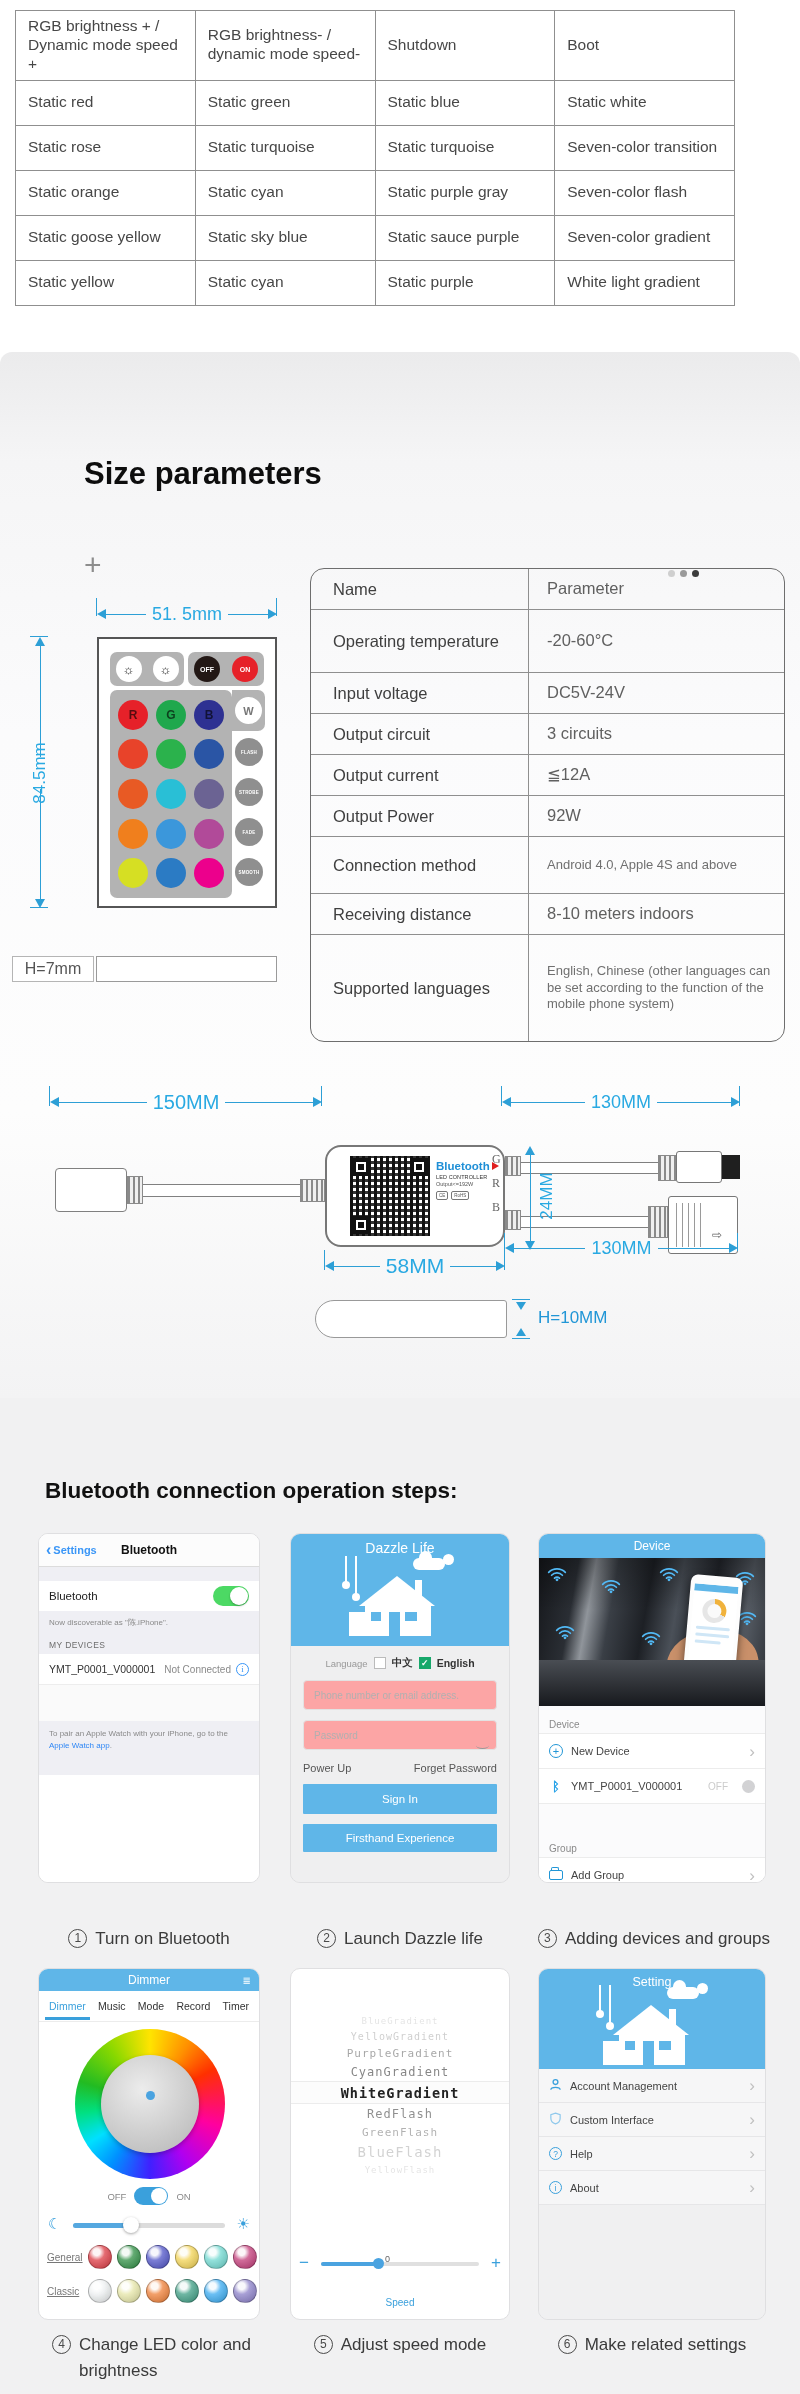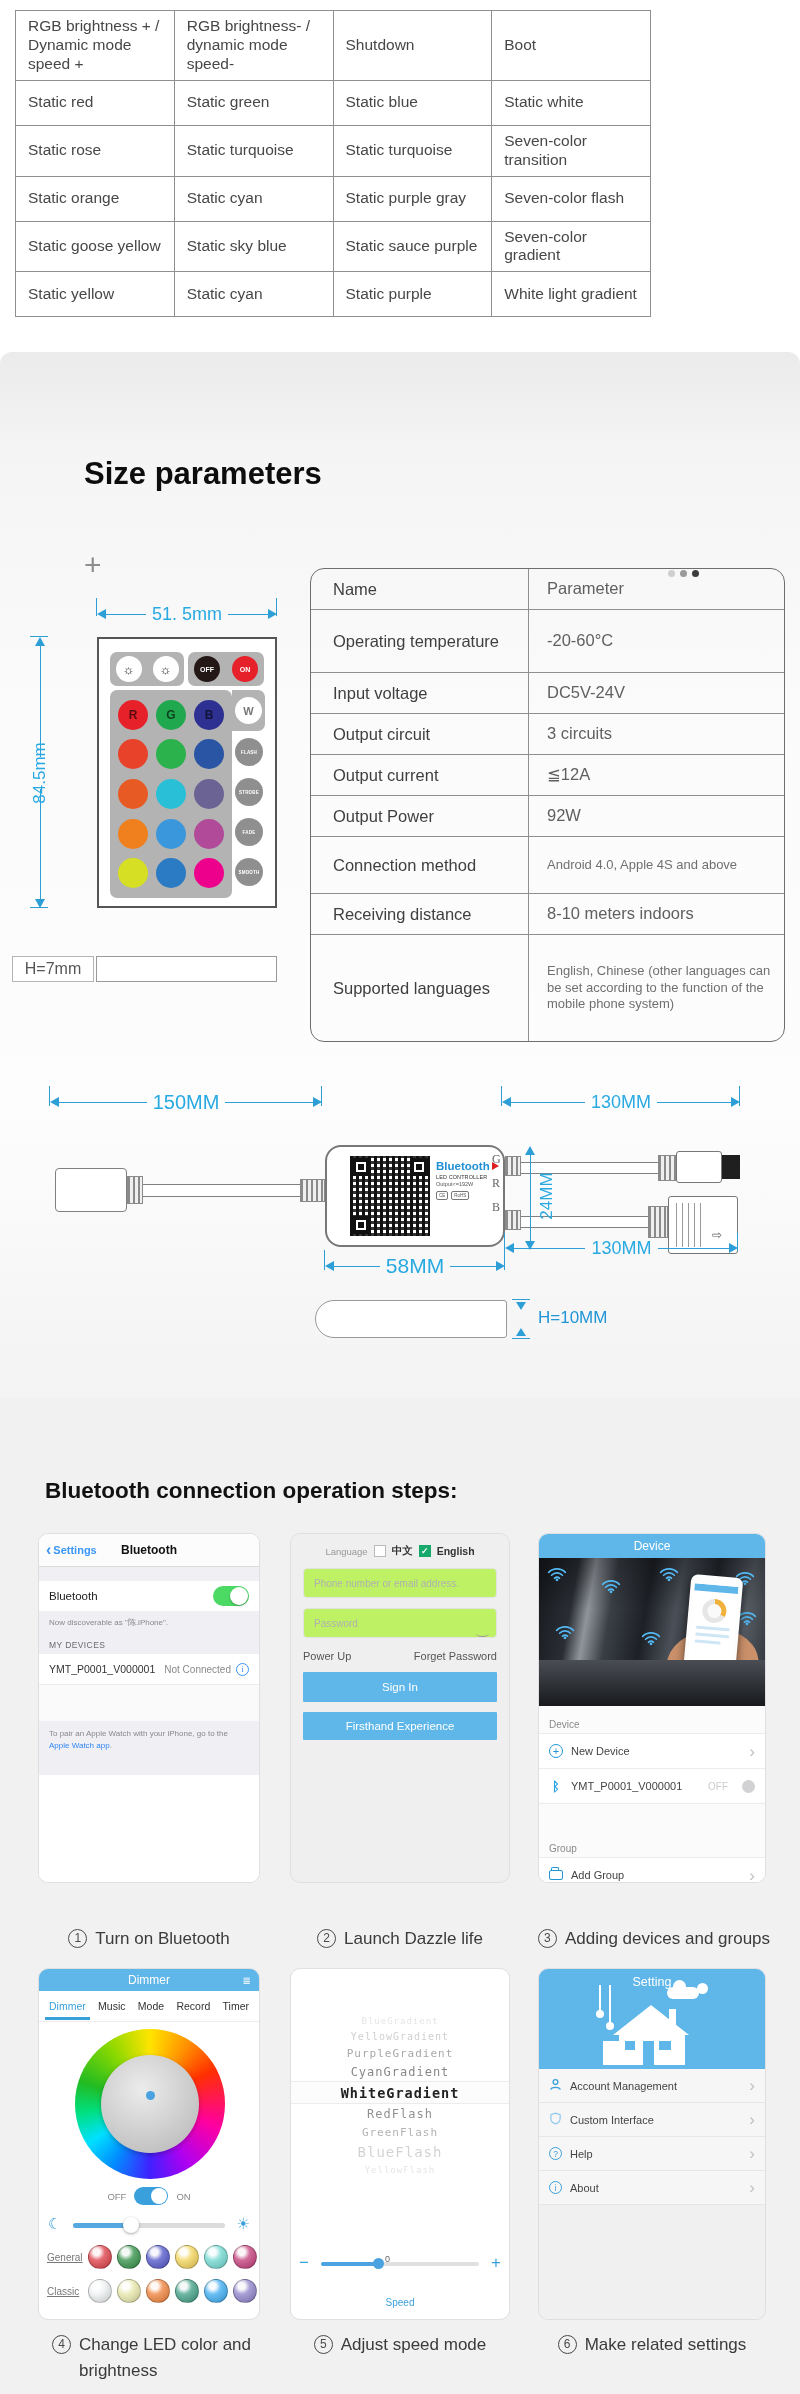--- a/index.html
+++ b/index.html
@@ -1,21 +1,21 @@
 <!DOCTYPE html>
 <html><head>
 <meta charset="utf-8">
 <style>
   html,body{margin:0;padding:0;background:#fff;}
   #page{position:relative;width:800px;height:2394px;overflow:hidden;background:#fff;
         font-family:"Liberation Sans",sans-serif;}
   .abs{position:absolute;}
 
   
-  table.fn{position:absolute;left:15px;top:10px;width:636px;border-collapse:collapse;
+  table.fn{position:absolute;left:15px;top:10px;width:720px;border-collapse:collapse;
            table-layout:fixed;}
   table.fn td{border:1px solid #8f8f8f;color:#474747;font-size:15.5px;padding:6px 6px 6px 12px;
               height:32px;line-height:1.22;vertical-align:middle;}
   table.fn tr+tr td{height:32px;}
   table.fn{border:1.5px solid #7c7c7c;}
 
   
   .band{position:absolute;left:0;top:352px;width:800px;height:1046px;border-radius:12px 12px 0 0;
         background:linear-gradient(180deg,#ebebec 0px,#f5f5f6 110px,#fbfbfc 380px,#fdfdfd 760px,#f3f3f4 1046px);}
   .sec3{position:absolute;left:0;top:1398px;width:800px;height:996px;background:#f1f1f2;}
@@ -134,21 +134,21 @@
   .house .bulb1,.house .bulb2{position:absolute;top:0;width:2px;background:#fff;}
   .house .bulb1{left:2px;height:26px;}
   .house .bulb2{left:12px;height:38px;}
   .house .bulb1::after,.house .bulb2::after{content:"";position:absolute;left:-3px;bottom:-7px;width:8px;height:8px;border-radius:50%;background:#fff;}
 
   .p2body{background:#efeff0;height:238px;padding-top:10px;}
   .p2lang{display:flex;align-items:center;justify-content:center;gap:6px;font-size:10.5px;color:#333;font-weight:bold;}
   .p2lang .lg{color:#999;font-weight:normal;font-size:9.5px;}
   .cbx{width:12px;height:12px;background:#fff;border:1px solid #bbb;box-sizing:border-box;}
   .cbx.on{background:#17a86b;border-color:#17a86b;color:#fff;font-size:9px;display:flex;align-items:center;justify-content:center;}
-  .p2input{display:block;width:194px;height:30px;margin:10px auto 0 auto;background:#bef264;border:1px solid #e2e2e2;border-radius:4px;
+  .p2input{display:block;width:194px;height:30px;margin:10px auto 0 auto;background:#fca5a5;border:1px solid #e2e2e2;border-radius:4px;
            font-size:10px;color:#555;padding:0 10px;box-sizing:border-box;font-family:"Liberation Sans",sans-serif;}
   .p2input::placeholder{color:#b0b0b0;}
   .p2wrap{position:relative;width:194px;margin:0 auto;}
   .p2wrap .p2input{margin:10px 0 0 0;width:194px;}
   .eye{position:absolute;right:8px;top:22px;width:13px;height:6px;border-bottom:1.5px solid #999;border-radius:50%;}
   .p2links{display:flex;justify-content:space-between;width:194px;margin:12px auto 0 auto;font-size:11px;color:#555;}
   .p2btn{width:194px;height:30px;margin:10px auto 0 auto;background:#5fb6e8;border-radius:1px;color:#fff;font-size:11.5px;
          display:flex;align-items:center;justify-content:center;}
 
   
@@ -515,20 +515,36 @@
           <span>Not Connected</span>
           <i class="info-circ">i</i>
         </span>
     </div>
     <div class="p1sub"></div>
     <div class="p1foot"><span>To pair an Apple Watch with your iPhone, go to the </span><a>Apple Watch app</a><span>.</span></div>
     <div class="p1rest"></div>
   </div>
 
   <div class="card" style="left:290px;top:1533px;width:220px;height:350px;background:#efeff0">
+    <div class="apphead" style="height:112px">
+      <div class="atitle">Dazzle Life</div>
+      <div class="house" style="left:52px;top:22px;width:112px;height:82px">
+        <span class="bulb1"></span>
+          <span class="bulb2"></span>
+        <span class="cloud"></span>
+          <span class="sun"></span>
+        <span class="roof"></span>
+          <span class="chim"></span>
+        <span class="walls"></span>
+          <span class="wing"></span>
+        <span class="door"></span>
+          <span class="win1"></span>
+          <span class="win2"></span>
+      </div>
+    </div>
     <div class="p2body">
       <div class="p2lang">
         <span class="lg">Language</span>
         <span class="cbx"></span>
         <span>中文</span>
         <span class="cbx on">✓</span>
         <span>English</span>
       </div>
       <input class="p2input" readonly="" placeholder="Phone number or email address." style="">
       <div class="p2wrap">

